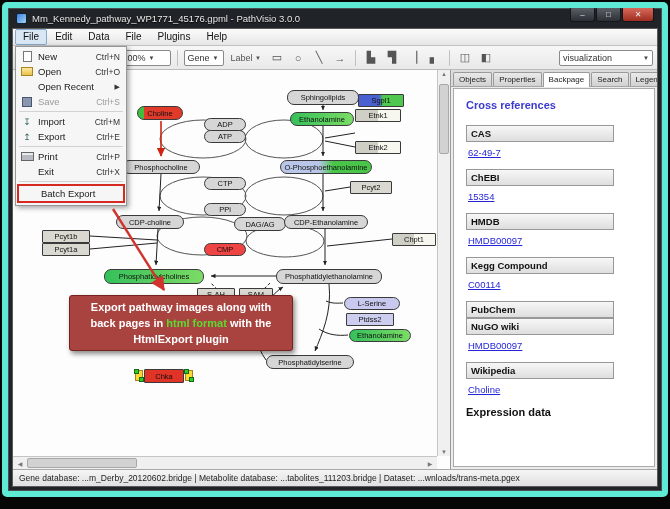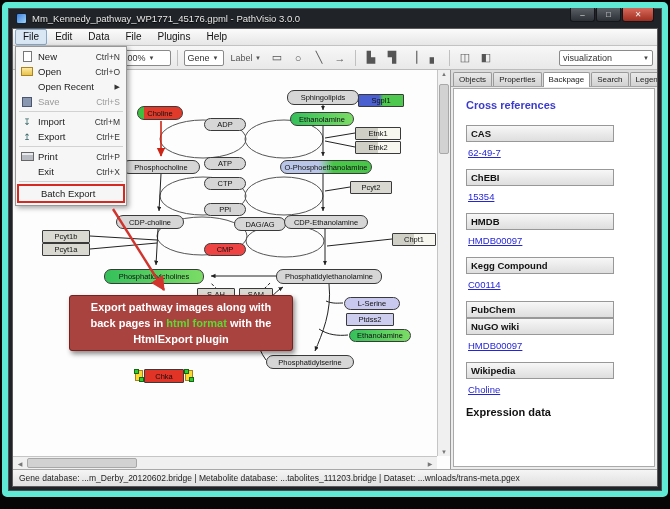--- a/index.html
+++ b/index.html
@@ -203,30 +203,30 @@
               </div>
               <div class="node gene" style="left: 345px; top: 24px; width: 46px; height: 13px; background: linear-gradient(90deg, rgb(74, 95, 208) 0%, rgb(74, 95, 208) 45%, rgb(79, 200, 79) 55%, rgb(79, 200, 79) 100%);">
                 <span>Sgpl1</span>
               </div>
               <div class="node met" style="left: 124px; top: 36px; width: 46px; height: 14px; background: linear-gradient(90deg, rgb(63, 191, 63) 0%, rgb(63, 191, 63) 14%, rgb(224, 58, 42) 14%, rgb(224, 58, 42) 100%);">
                 <span>Choline</span>
               </div>
               <div class="node met" style="left: 277px; top: 42px; width: 64px; height: 14px; background: linear-gradient(90deg, rgb(53, 192, 90), rgb(123, 220, 102));">
                 <span>Ethanolamine</span>
               </div>
-              <div class="node gene" style="left: 342px; top: 57px; width: 46px; height: 13px; background: linear-gradient(90deg, rgb(207, 207, 198) 0%, rgb(207, 207, 198) 50%, rgb(247, 247, 239) 50%);">
+              <div class="node gene" style="left: 342px; top: 39px; width: 46px; height: 13px; background: linear-gradient(90deg, rgb(207, 207, 198) 0%, rgb(207, 207, 198) 50%, rgb(247, 247, 239) 50%);">
                 <span>Etnk1</span>
               </div>
               <div class="node gene" style="left: 342px; top: 71px; width: 46px; height: 13px; background: linear-gradient(90deg, rgb(207, 207, 198) 0%, rgb(207, 207, 198) 50%, rgb(247, 247, 239) 50%);">
                 <span>Etnk2</span>
               </div>
               <div class="node met" style="left: 191px; top: 48px; width: 42px; height: 13px; background: rgb(214, 214, 214);">
                 <span>ADP</span>
               </div>
-              <div class="node met" style="left: 191px; top: 87px; width: 42px; height: 13px; background: rgb(214, 214, 214);">
+              <div class="node met" style="left: 191px; top: 60px; width: 42px; height: 13px; background: rgb(214, 214, 214);">
                 <span>ATP</span>
               </div>
               <div class="node met" style="left: 109px; top: 90px; width: 78px; height: 14px; background: rgb(214, 214, 214);">
                 <span>Phosphocholine</span>
               </div>
               <div class="node met" style="left: 267px; top: 90px; width: 92px; height: 14px; background: linear-gradient(90deg, rgb(185, 198, 232) 0%, rgb(185, 198, 232) 42%, rgb(73, 198, 73) 58%, rgb(73, 198, 73) 100%);">
                 <span>O-Phosphoethanolamine</span>
               </div>
               <div class="node gene" style="left: 337px; top: 111px; width: 42px; height: 13px; background: rgb(217, 217, 209);">
                 <span>Pcyt2</span>

